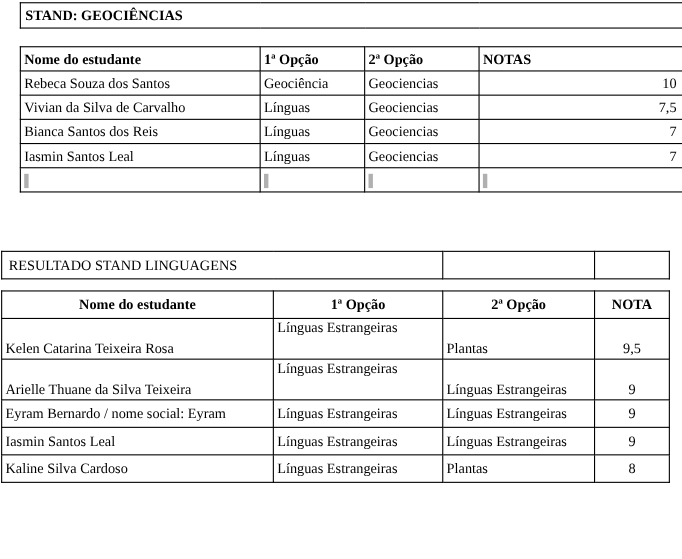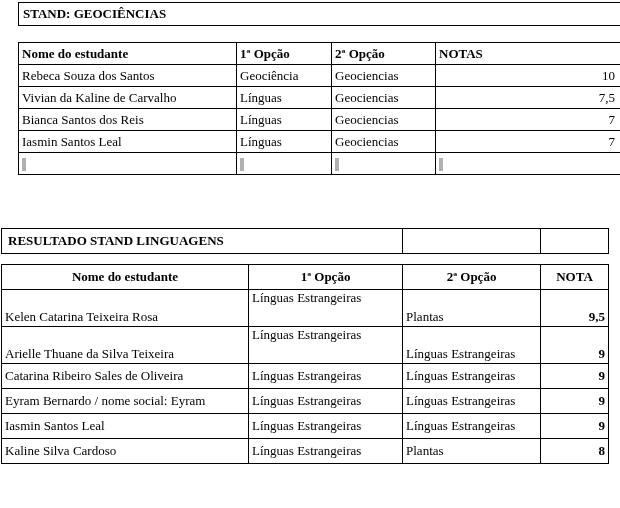--- a/index.html
+++ b/index.html
@@ -77,21 +77,21 @@
 
   
   #block2 {
     position: absolute;
     left: 1px;
     top: 228px;
     width: 608px;
   }
   #block2 .title-row td {
     height: 22px;
-    font-weight: bold;
+    font-weight: normal;
     font-size: 13px;
     padding-left: 6px;
   }
   #block2 .gap-row td {
     height: 8px;
     border: none;
   }
   #block2 .hdr td {
     height: 22px;
     font-weight: bold;
@@ -100,22 +100,21 @@
   }
   #block2 .data td {
     height: 22px;
     font-size: 13px;
   }
   #block2 .tall td {
     height: 34px;
     font-size: 13px;
   }
   #block2 .nota {
-    text-align: right;
-    font-weight: bold;
+    text-align: center;
   }
   #block2 .stacked {
     position: relative;
   }
   #block2 .stacked .upper {
     position: absolute;
     left: 3px;
     top: 0px;
   }
   .bottom-align {
@@ -152,21 +151,21 @@
       </tr>
 
       <tr class="data">
         <td class="b-all">Rebeca Souza dos Santos</td>
         <td class="b-all">Geociência</td>
         <td class="b-all">Geociencias</td>
         <td class="b-all num">10</td>
         <td class="no-b"></td>
       </tr>
       <tr class="data">
-        <td class="b-all">Vivian da Kaline de Carvalho</td>
+        <td class="b-all">Vivian da Silva de Carvalho</td>
         <td class="b-all">Línguas</td>
         <td class="b-all">Geociencias</td>
         <td class="b-all num">7,5</td>
         <td class="no-b"></td>
       </tr>
       <tr class="data">
         <td class="b-all">Bianca Santos dos Reis</td>
         <td class="b-all">Línguas</td>
         <td class="b-all">Geociencias</td>
         <td class="b-all num">7</td>
@@ -225,26 +224,20 @@
       <tr class="tall">
         <td class="b-all bottom-align">Arielle Thuane da Silva Teixeira</td>
         <td class="b-all stacked">
             <span class="upper">Línguas Estrangeiras</span>
           </td>
         <td class="b-all bottom-align">Línguas Estrangeiras</td>
         <td class="b-all nota bottom-align">9</td>
       </tr>
 
       <tr class="data">
-        <td class="b-all">Catarina Ribeiro Sales de Oliveira</td>
-        <td class="b-all">Línguas Estrangeiras</td>
-        <td class="b-all">Línguas Estrangeiras</td>
-        <td class="b-all nota">9</td>
-      </tr>
-      <tr class="data">
         <td class="b-all">Eyram Bernardo / nome social: Eyram</td>
         <td class="b-all">Línguas Estrangeiras</td>
         <td class="b-all">Línguas Estrangeiras</td>
         <td class="b-all nota">9</td>
       </tr>
       <tr class="data">
         <td class="b-all">Iasmin Santos Leal</td>
         <td class="b-all">Línguas Estrangeiras</td>
         <td class="b-all">Línguas Estrangeiras</td>
         <td class="b-all nota">9</td>

